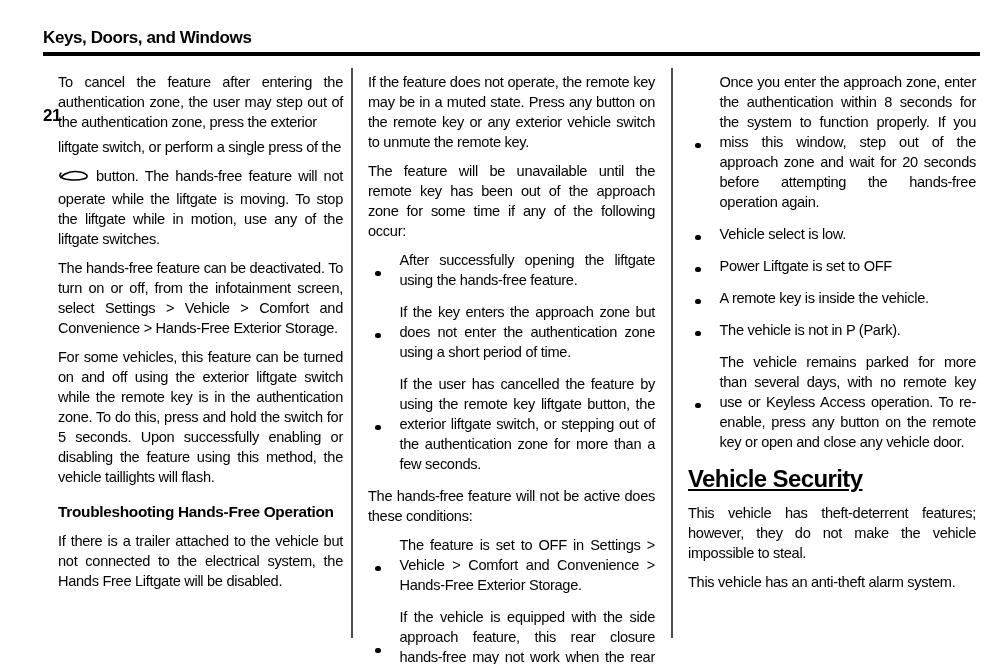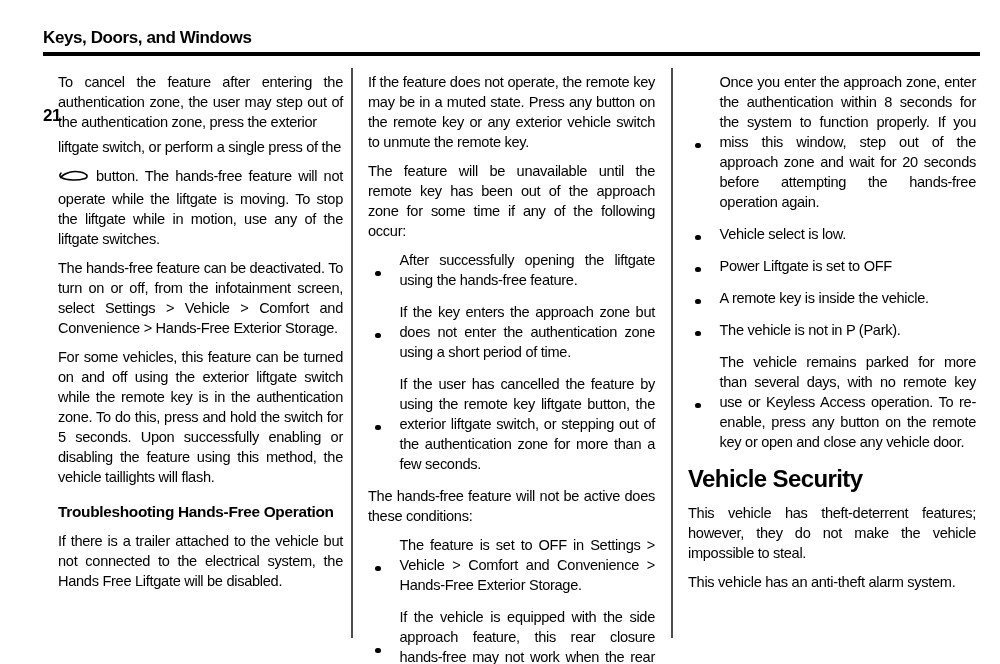--- a/index.html
+++ b/index.html
@@ -70,20 +70,21 @@
     font-weight: bold;
     letter-spacing: -0.3px;
     margin: 15px 0 9px 0;
   }
   .h-big {
     font-size: 24px;
     font-weight: bold;
     letter-spacing: -0.6px;
     margin: 13px 0 11px 0;
     line-height: 27px;
+    text-decoration: underline;
   }
   .h-med {
     font-size: 18.5px;
     font-weight: bold;
     letter-spacing: -0.4px;
     margin: 13px 0 9px 0;
     line-height: 22px;
   }
   
   .b {

